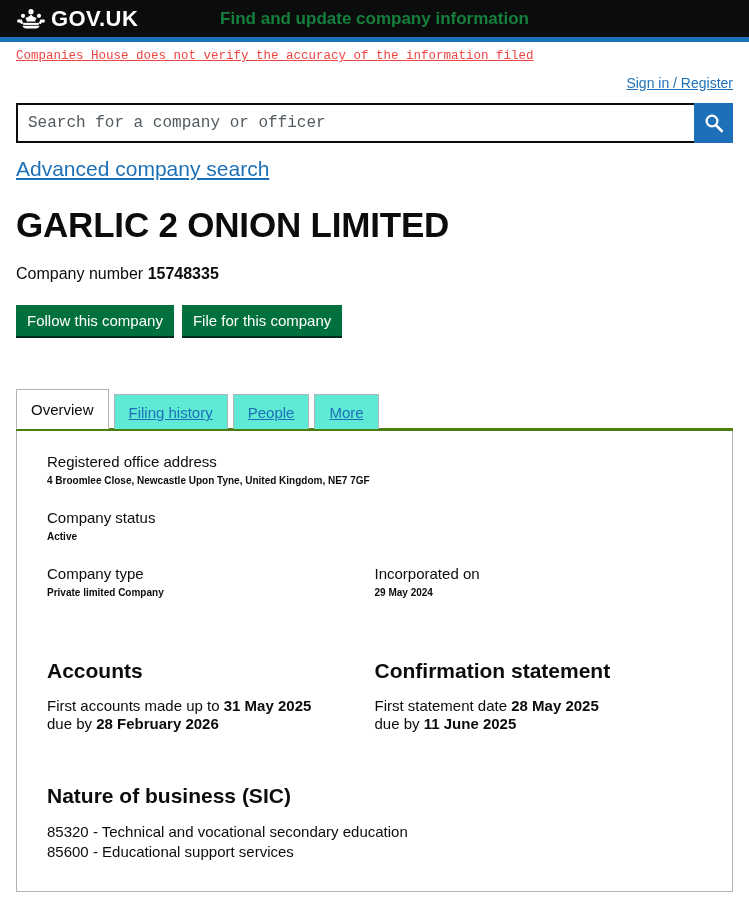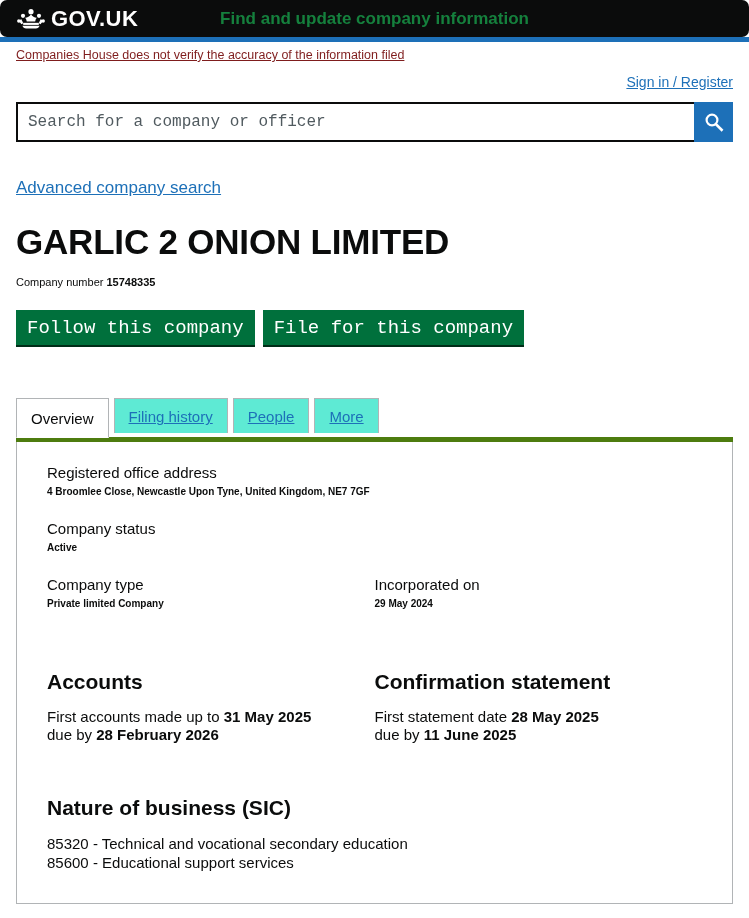--- a/index.html
+++ b/index.html
@@ -15,21 +15,20 @@
   }
 
   
   .gov-header {
     background: #0b0c0c;
     height: 37px;
     display: flex;
     align-items: center;
     padding: 0 16px;
     position: relative;
-    border-radius: 7px;
   }
   .crown-logo {
     display: flex;
     align-items: center;
     gap: 5px;
     color: #ffffff;
     text-decoration: none;
   }
   .crown-glyph {
     display: block;
@@ -62,22 +61,23 @@
 
   
   .content {
     padding: 0 16px;
   }
   .verify-notice {
     padding-top: 6px;
     font-size: 12.5px;
   }
   .verify-notice a {
-    color: #7f1d1d;
+    color: #ef4444;
     text-decoration: underline;
+    font-family: Liberation Mono, monospace;
   }
   .signin-row {
     text-align: right;
     padding-top: 12px;
     font-size: 14px;
   }
   .signin-row a {
     color: #1d70b8;
     text-decoration: underline;
   }
@@ -108,67 +108,67 @@
     border: none;
     cursor: pointer;
     display: flex;
     align-items: center;
     justify-content: center;
     padding: 0;
   }
   .search-button svg { display: block; }
 
   .advanced-search {
-    margin-top: 36px;
-    font-size: 17px;
+    margin-top: 14px;
+    font-size: 21px;
   }
   .advanced-search a {
     color: #1d70b8;
     text-decoration: underline;
   }
 
   
   h1.company-name {
     font-size: 35px;
     line-height: 1.1;
     font-weight: bold;
     margin: 25px 0 0 0;
     letter-spacing: -0.2px;
   }
   .company-number {
-    margin-top: 14px;
-    font-size: 11px;
+    margin-top: 20px;
+    font-size: 16px;
   }
   .company-number strong { font-weight: bold; }
 
   
   .button-row {
     margin-top: 22px;
     display: flex;
     gap: 8px;
   }
   .gov-button {
     background: #00703c;
     color: #ffffff;
     border: none;
     box-shadow: 0 2px 0 #002d18;
-    font-size: 19px;
-    font-family: Liberation Mono, monospace;
+    font-size: 15px;
+    font-family: Liberation Sans, sans-serif;
     padding: 8px 11px 7px 11px;
     cursor: pointer;
     line-height: 1.1;
   }
 
   
   .tabs {
     margin-top: 52px;
     display: flex;
-    align-items: flex-start;
+    align-items: flex-end;
     gap: 5px;
-    border-bottom: 5px solid #4d7c0f;
+    border-bottom: 3px solid #4d7c0f;
     padding-left: 0;
     position: relative;
     z-index: 2;
   }
   .tab {
     font-size: 15px;
     padding: 9px 14px 8px 14px;
     background: #5eead4;
     border: 1px solid #b1b4b6;
     border-bottom: none;

